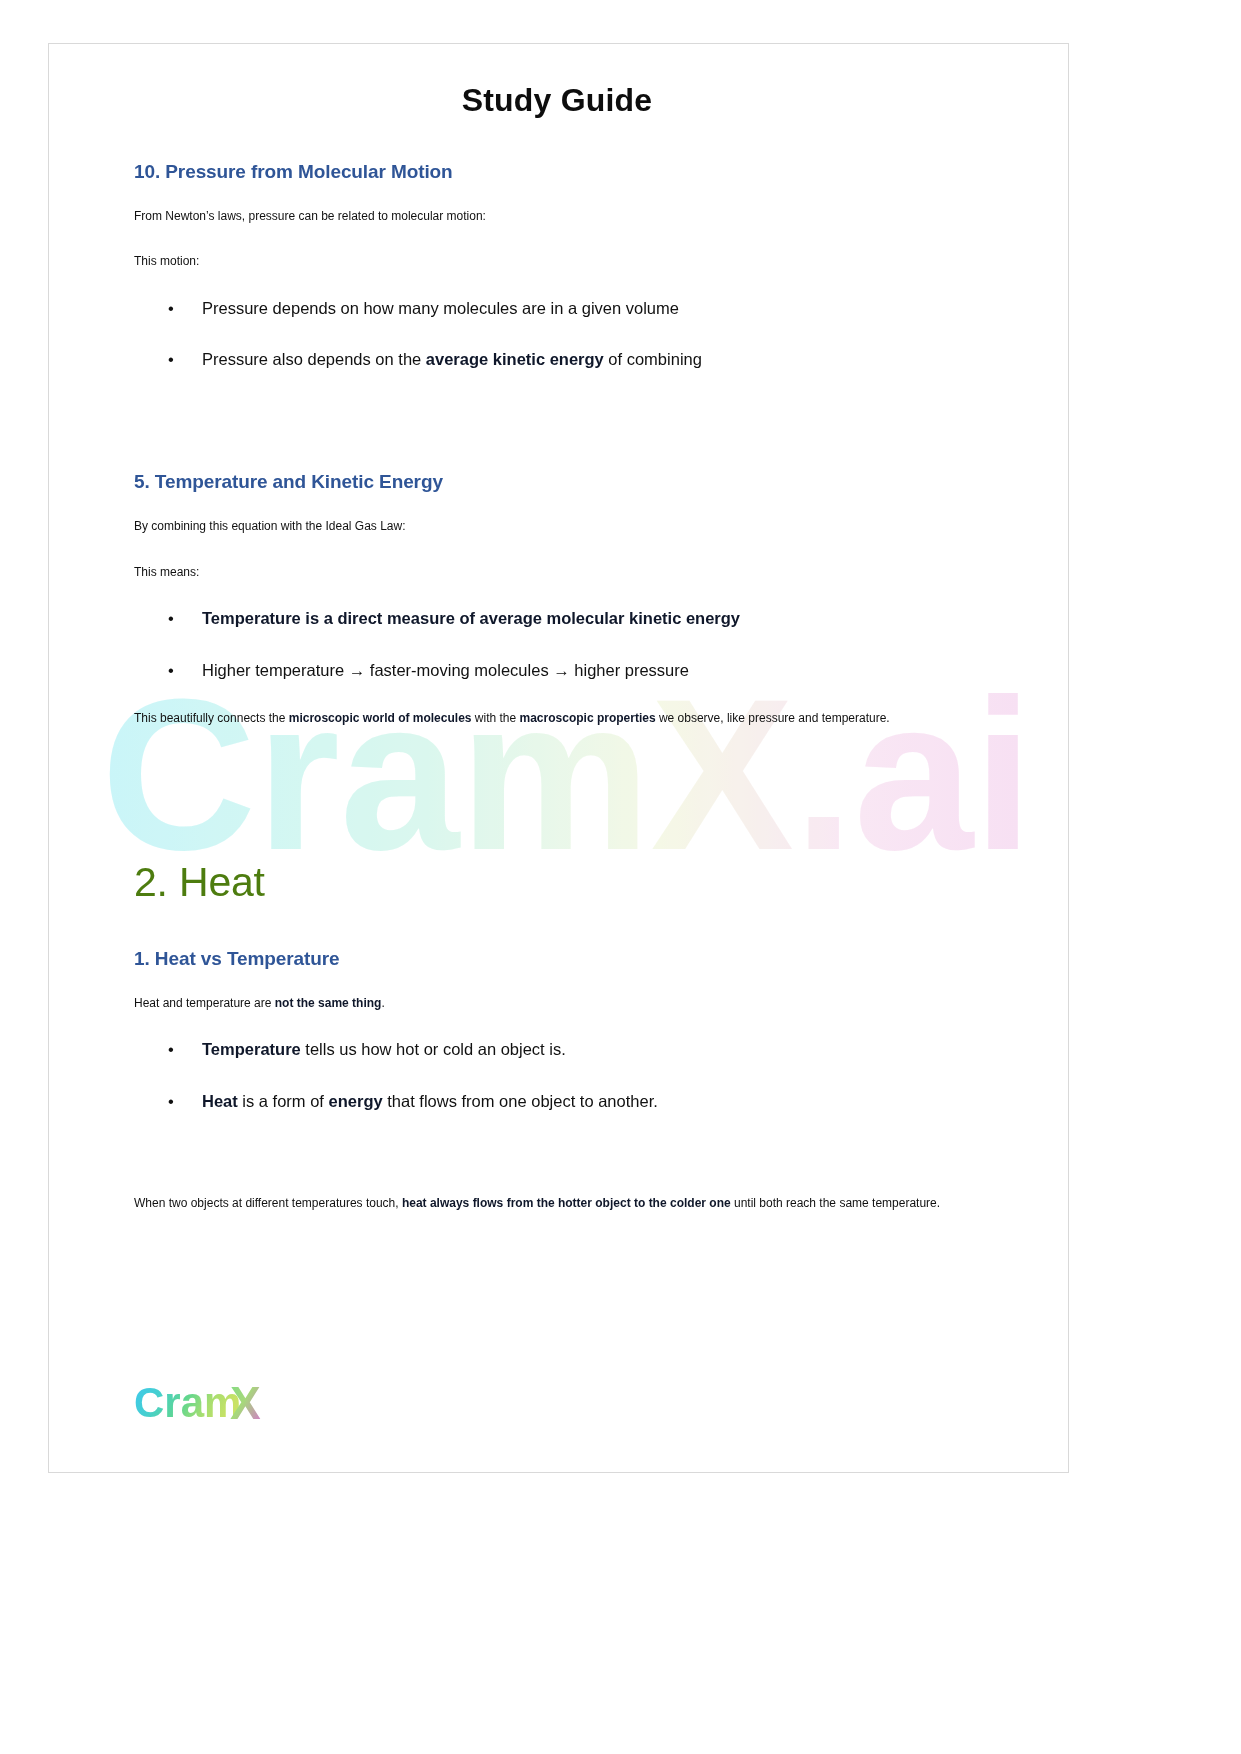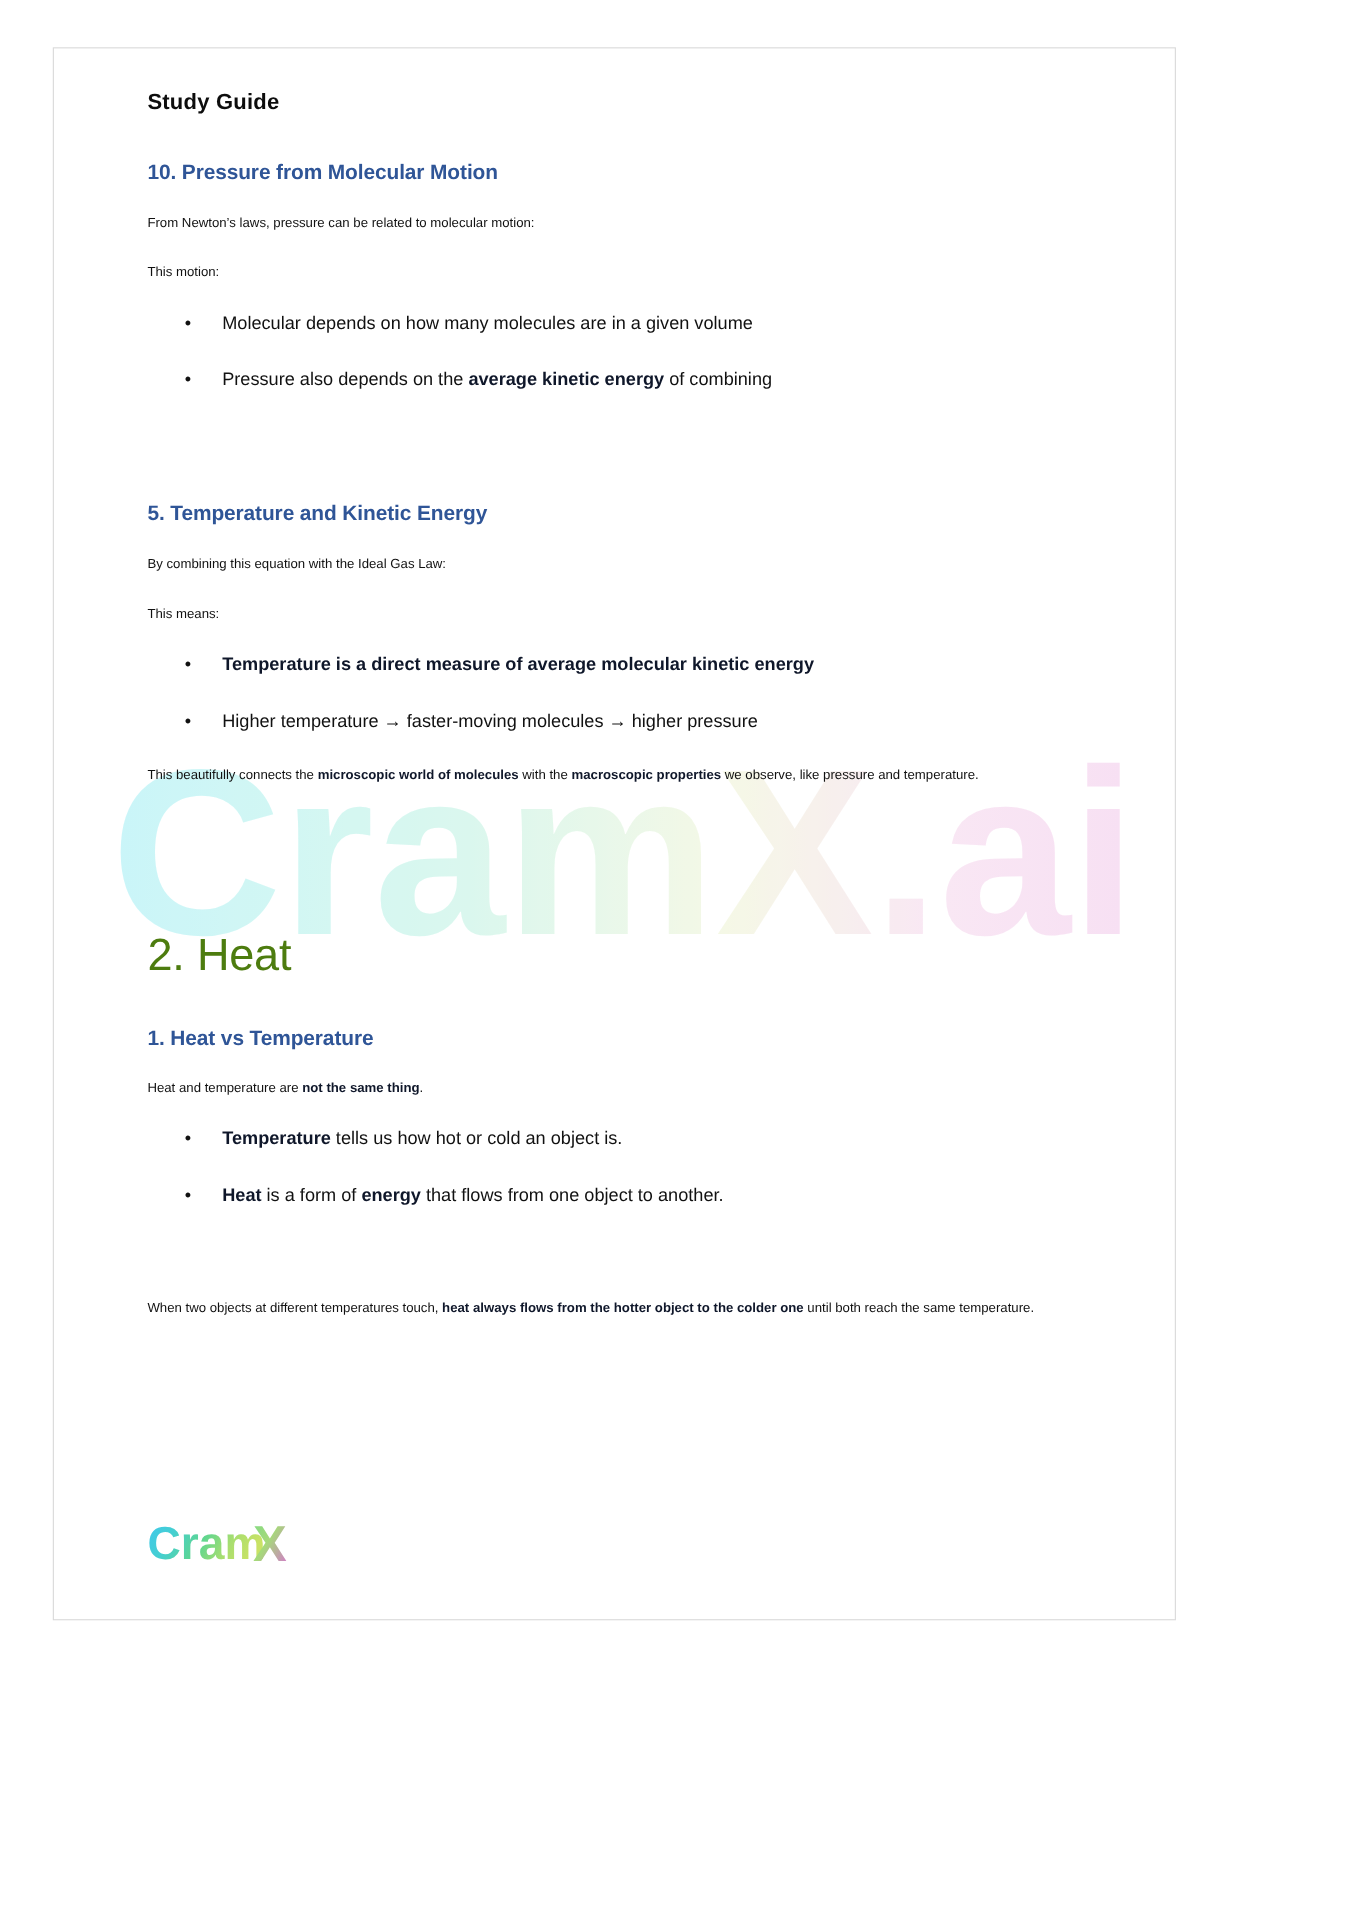--- a/index.html
+++ b/index.html
@@ -39,22 +39,22 @@
   .watermark svg { display: block; width: 100%; height: 100%; }
 
   
   .content {
     position: relative;
     z-index: 2;
     padding: 0 85px;
   }
 
   .doc-title {
-    text-align: left;
-    font-size: 20px;
+    text-align: center;
+    font-size: 32px;
     font-weight: bold;
     color: #0d0d0d;
     letter-spacing: 0.2px;
     margin: 38px 0 0 0;
     padding-right: 3px;
   }
 
   h2.section-heading {
     font-family: "Liberation Sans", sans-serif;
     font-size: 19px;
@@ -144,21 +144,21 @@
 
     <h2 class="section-heading">10. Pressure from Molecular Motion</h2>
 
     <p class="body-text">From Newton’s laws, pressure can be related to molecular motion:</p>
 
     <p class="body-text">This motion:</p>
 
     <ul class="bullets">
       <li>
         <span class="bullet-dot">•</span>
-        <span>Molecular depends on how many molecules are in a given volume</span>
+        <span>Pressure depends on how many molecules are in a given volume</span>
       </li>
       <li>
         <span class="bullet-dot">•</span>
         <span>Pressure also depends on the </span><b>average kinetic energy</b><span> of combining</span>
       </li>
     </ul>
 
     <div class="spacer-md"></div>
 
     <h2 class="section-heading">5. Temperature and Kinetic Energy</h2>

